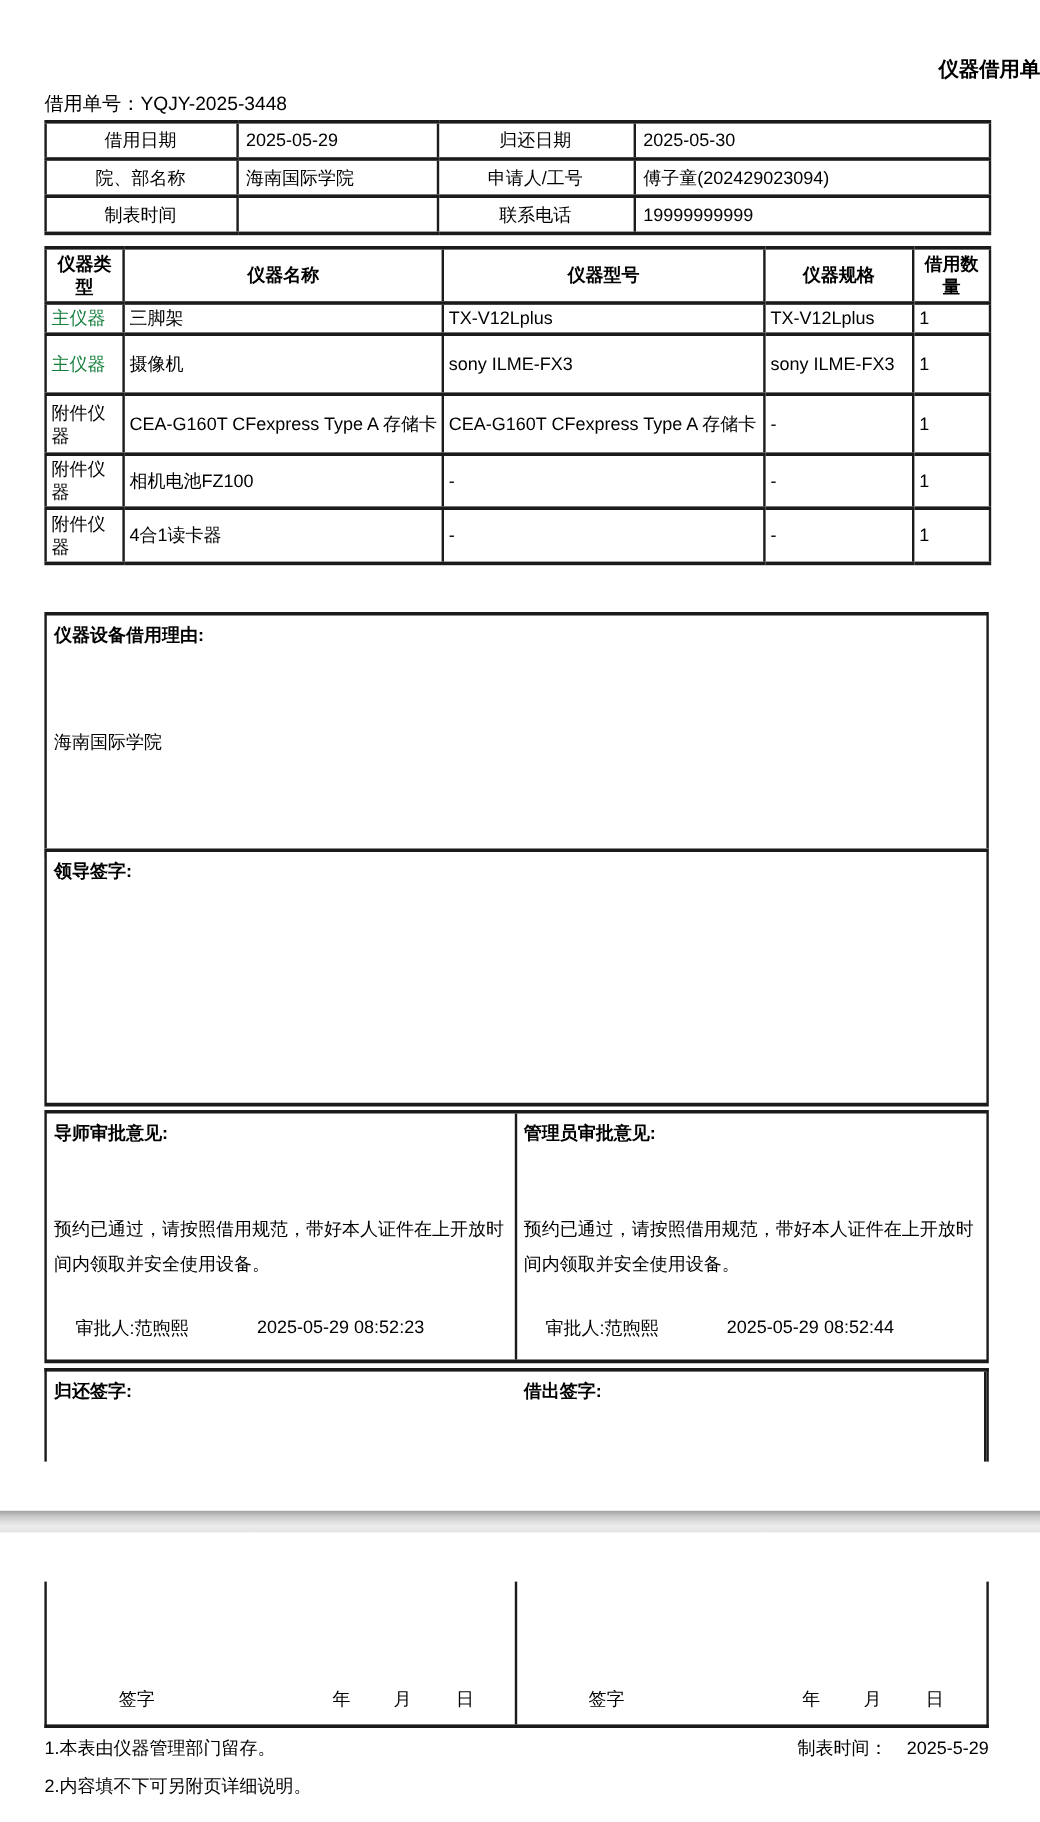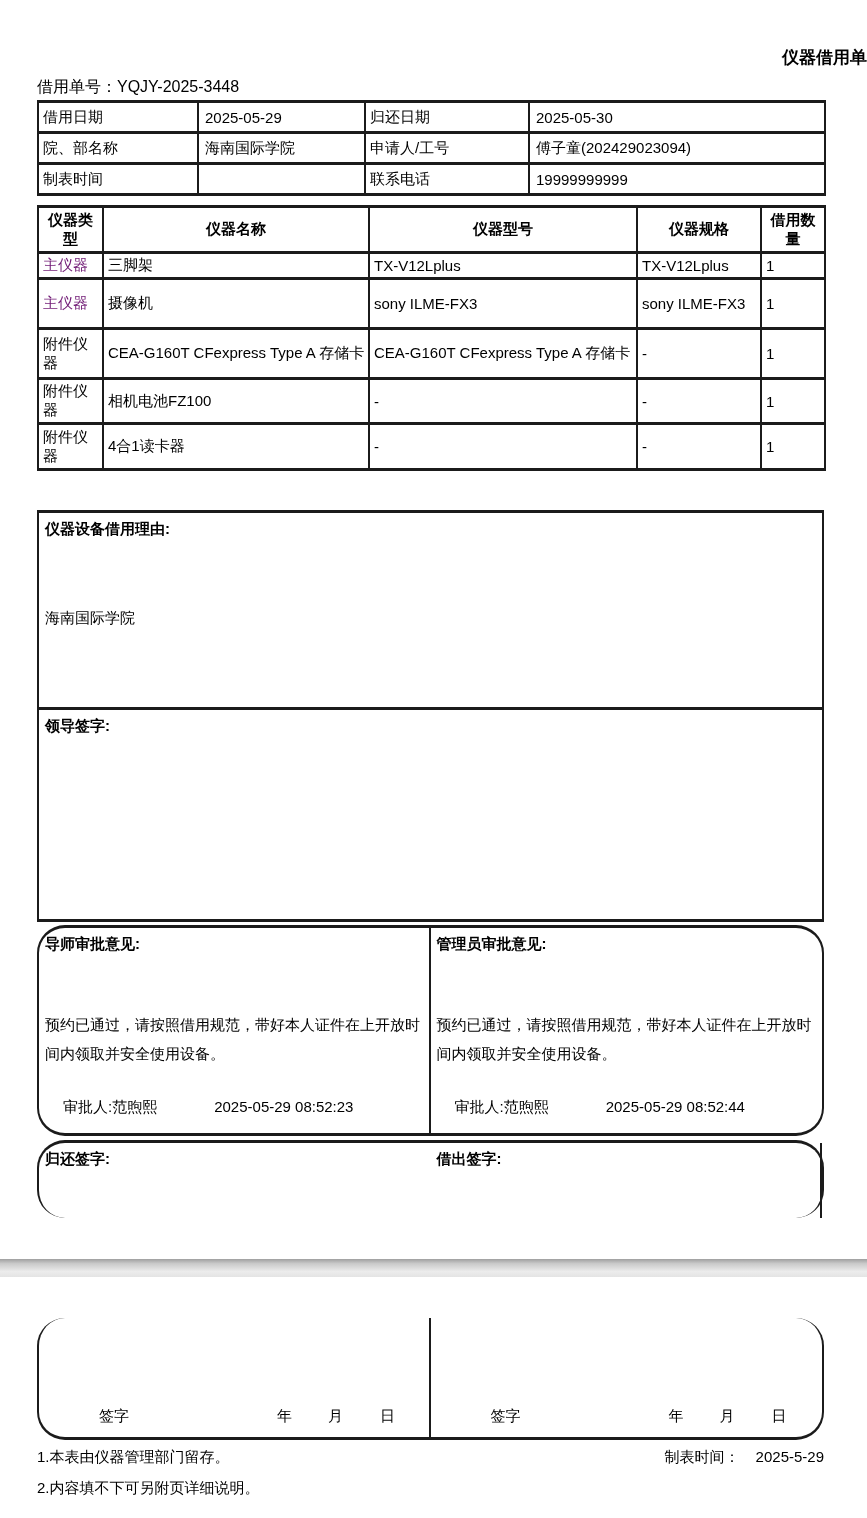--- a/index.html
+++ b/index.html
@@ -12,38 +12,38 @@
   .abs { position:absolute; box-sizing:border-box; }
   .doc-title { left:0; top:46px; width:867px; text-align:right; font-weight:bold; font-size:17px; }
   .order-line { left:37px; top:77px; font-size:16px; }
 
   table { border-collapse:collapse; table-layout:fixed; }
   td,th { border:2px solid #1b1b1b; border-top-width:3px; border-bottom-width:3px;
           padding:1px 4px; overflow:hidden; vertical-align:middle; word-break:break-word; }
 
   .info-table { left:37px; top:100px; width:787px; }
   .info-table td { height:26px; }
-  .info-table .lbl { text-align:left; padding-right:6px; }
+  .info-table .lbl { text-align:center; padding-right:6px; }
   .info-table .val { text-align:left; padding-left:6px; }
 
   .equip-table { left:37px; top:205px; width:787px; }
   .equip-table th { font-weight:bold; text-align:center; padding:2px 3px; }
   .equip-table td { padding:2px 3px 2px 4px; }
-  .type-main { color:#701a75; }
+  .type-main { color:#15803d; }
 
   .box { border:2px solid #1b1b1b; border-top-width:3px; border-bottom-width:3px;
          left:37px; width:787px; background:#fff; }
   .box-label { font-weight:bold; padding:7px 0 0 6px; }
 
   .reason-box { top:497px; height:205px; position:absolute;margin-top:13px; }
   .reason-content { position:absolute; left:6px; top:96px; }
 
   .leader-box { top:707px; height:215px; position:absolute; }
 
-  .twocol { display:flex; padding:0;border-radius:28px; }
+  .twocol { display:flex; padding:0; }
   .twocol .cell { position:relative; box-sizing:border-box; flex:0 0 50%; }
   .twocol .cell.left { border-right:2px solid #1b1b1b; }
 
   .approval-box { top:925px; height:211px; position:absolute; }
   .approval-comment { position:absolute; left:6px; right:6px; top:82px; line-height:29px; }
   .approver-line { position:absolute; left:24px; top:170px; display:flex; gap:57px; white-space:nowrap; }
 
   .signrow-box { top:1140px; height:78px; position:absolute; border-bottom:none; }
 
   .page-band { left:0; top:1259px; width:867px; height:18px;

